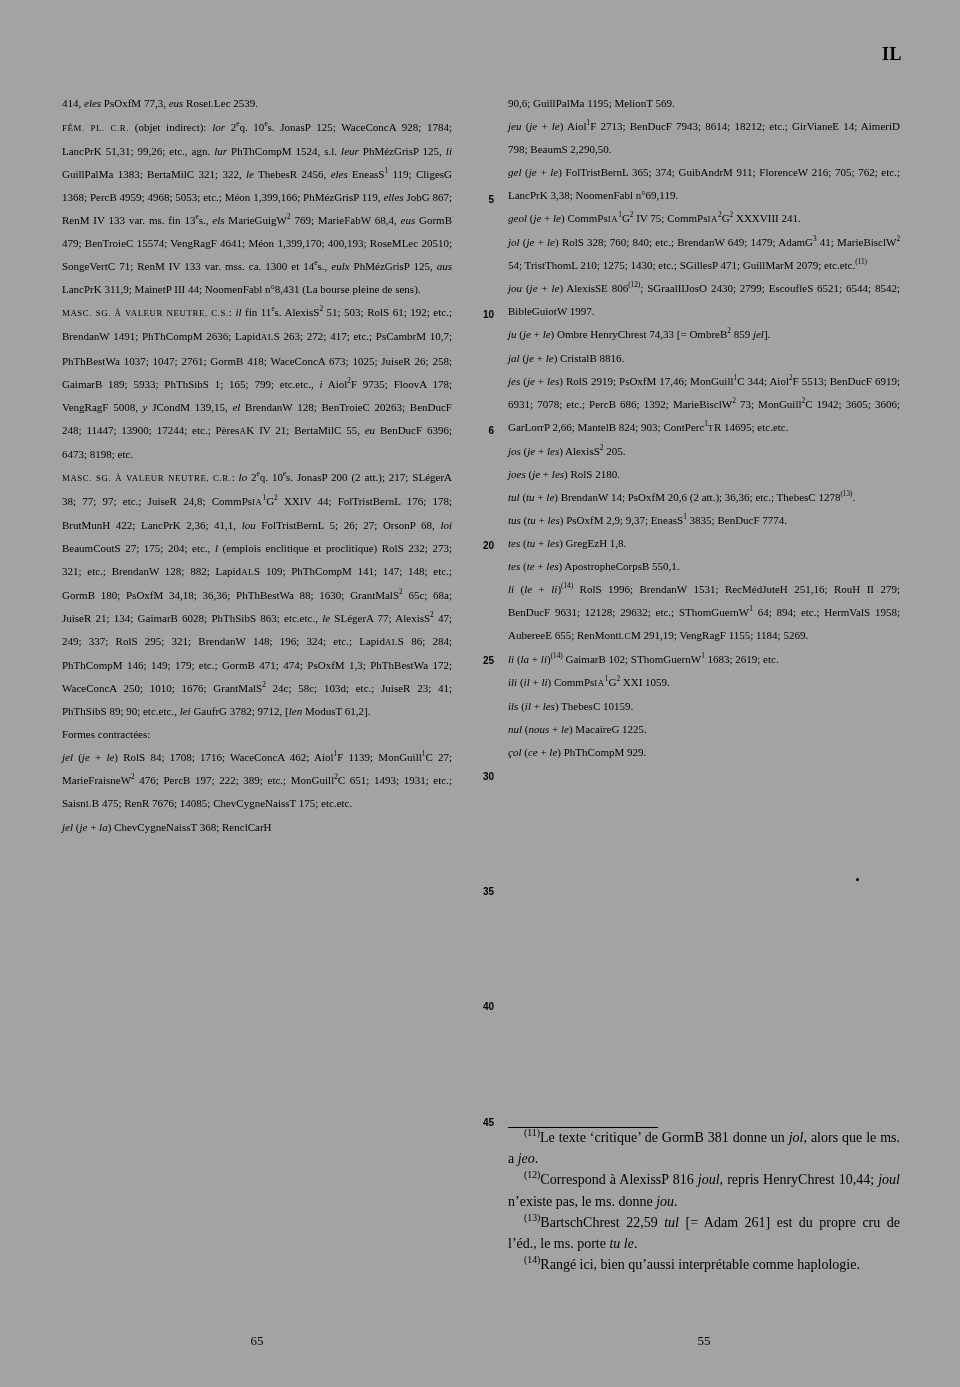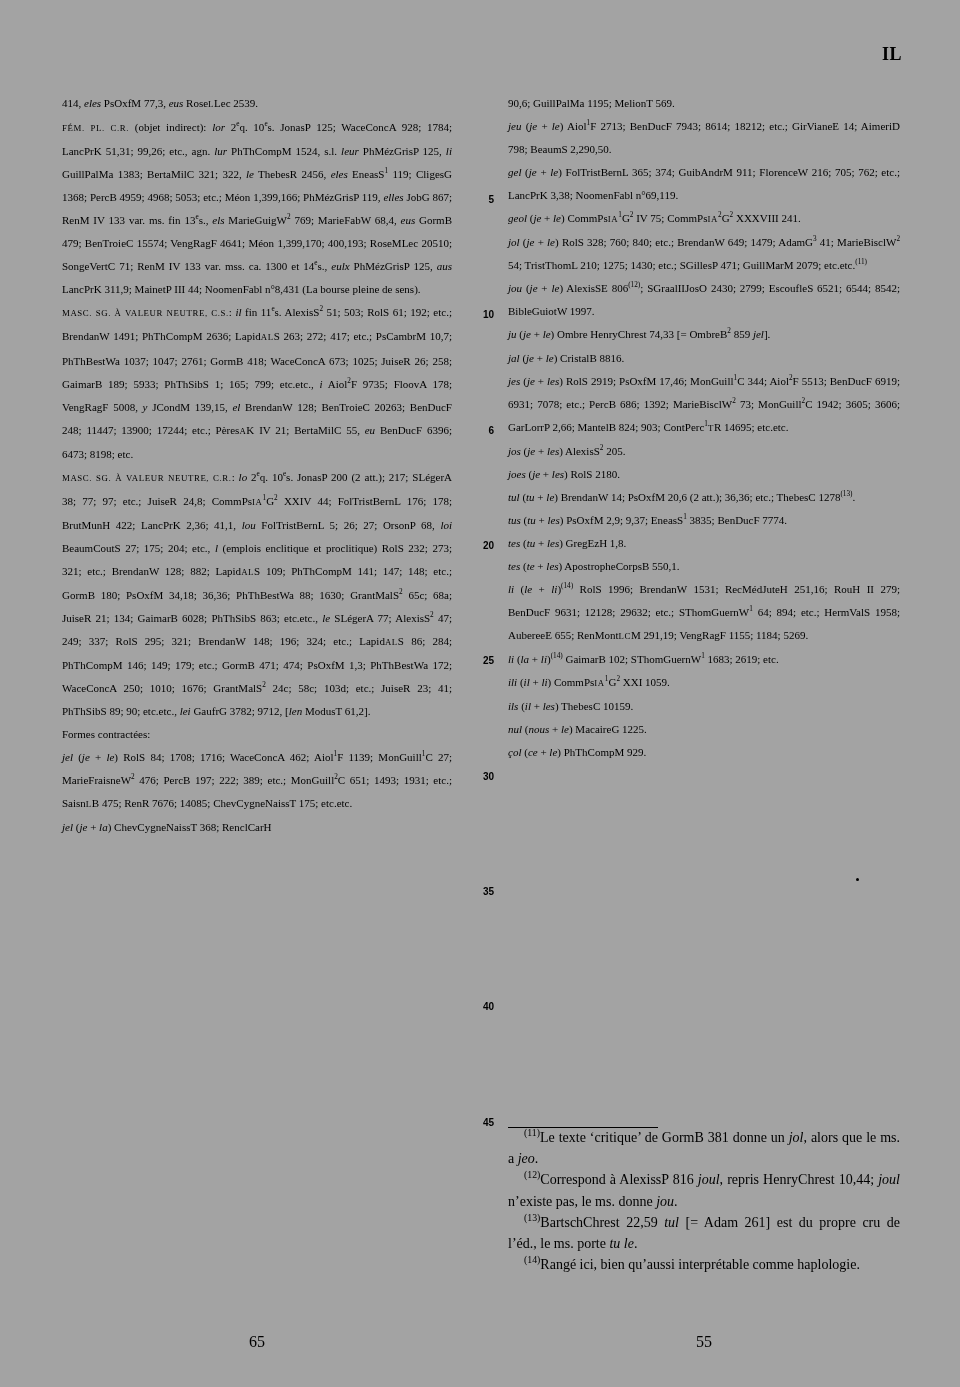--- a/index.html
+++ b/index.html
@@ -102,21 +102,21 @@
   #footnotes .fn {
     margin: 0;
     text-indent: 16px;
   }
   #footnotes .fn sup { font-size: 0.70em; }
 
   
   .folio {
     position: absolute;
     top: 1333px;
-    font-size: 16px;
+    font-size: 13px;
     text-align: center;
     width: 120px;
   }
   #folio-left  { left: 197px; }
   #folio-right { left: 644px; }
 
   
   .speck {
     position: absolute;
     width: 3px;

